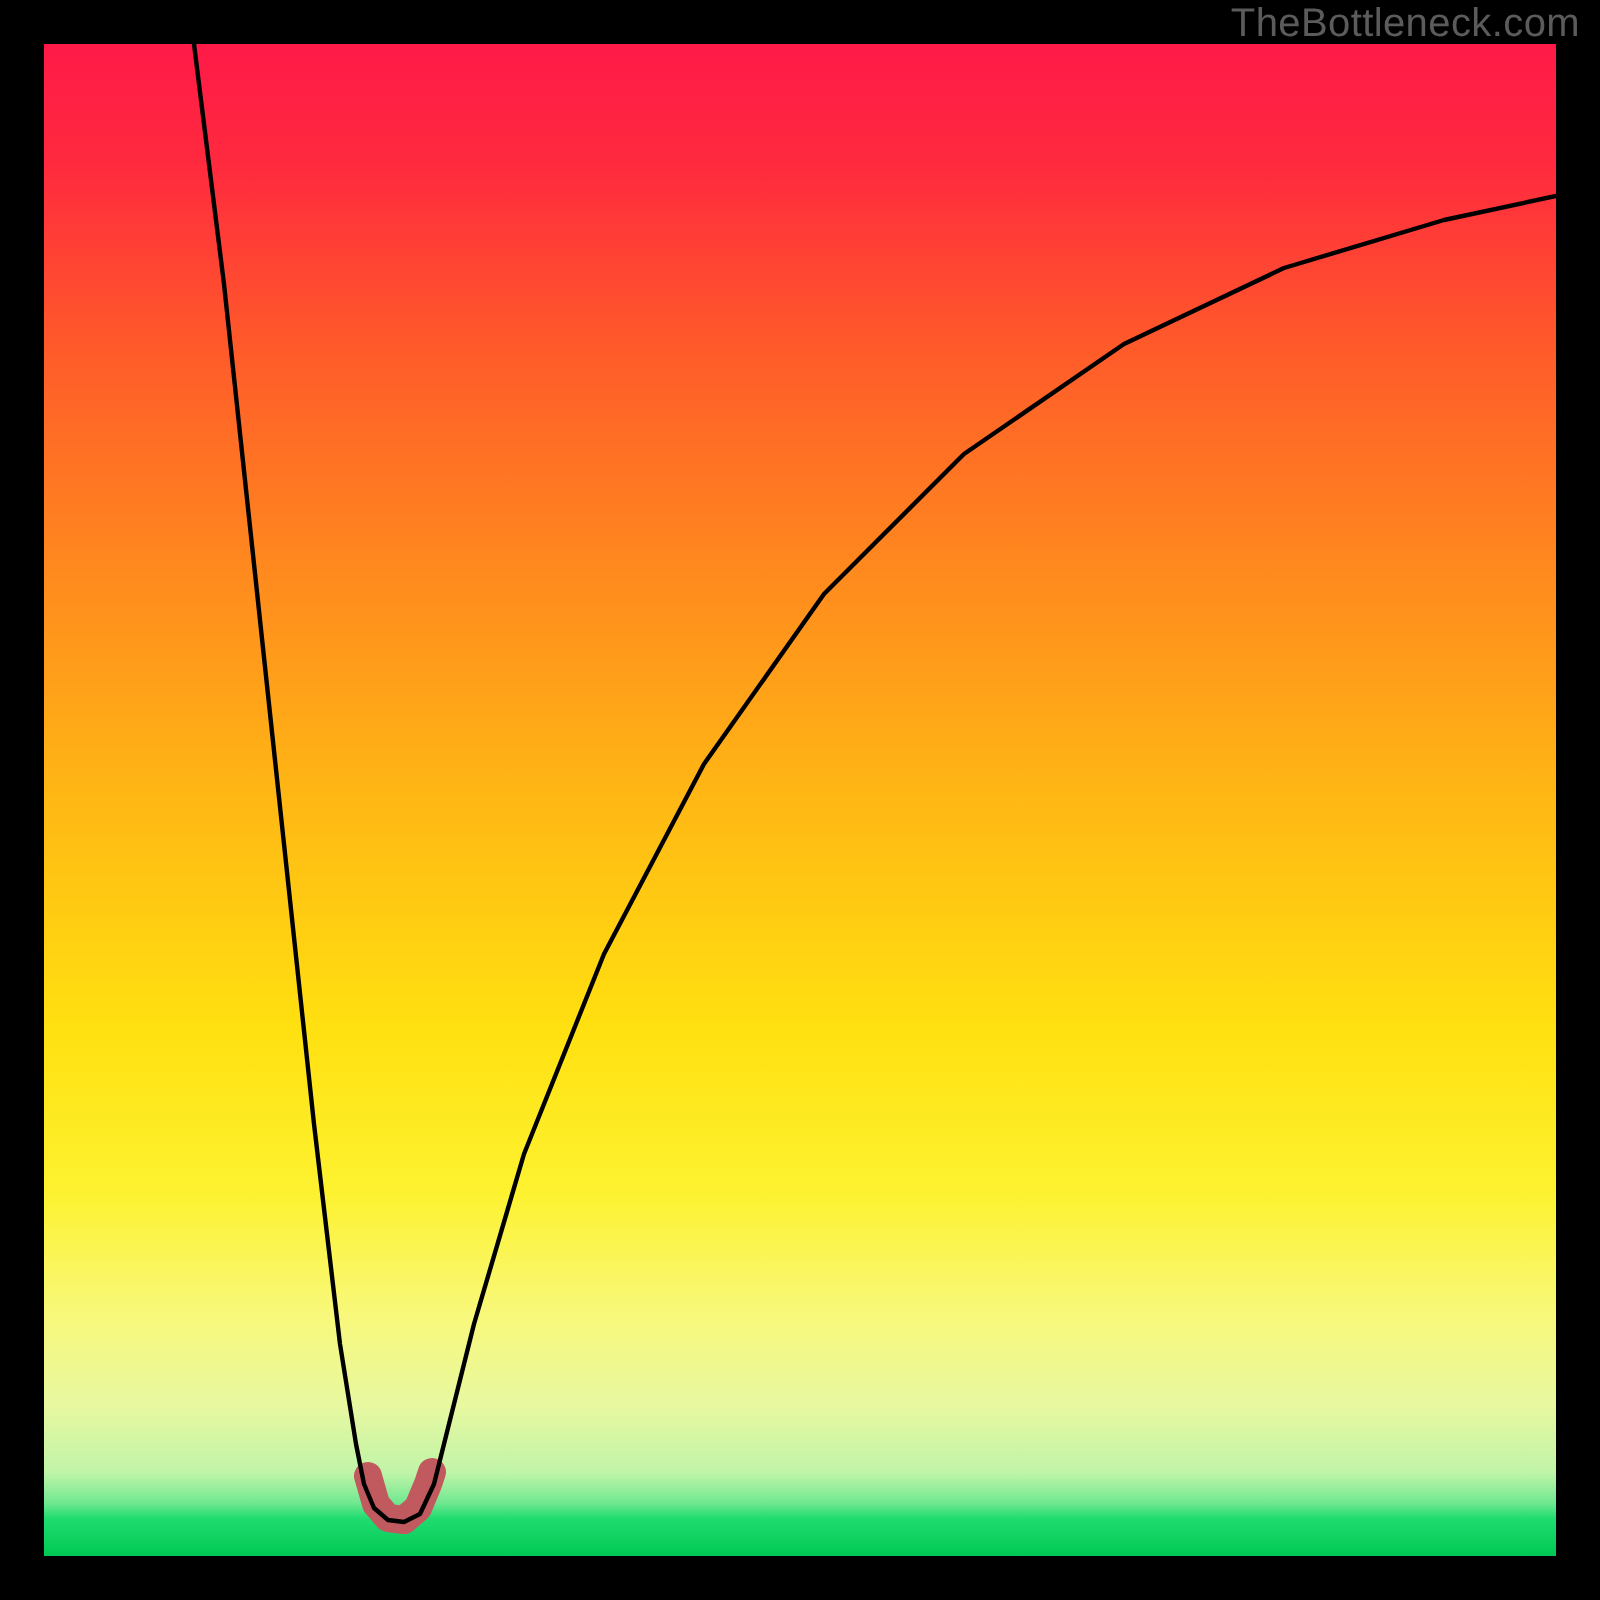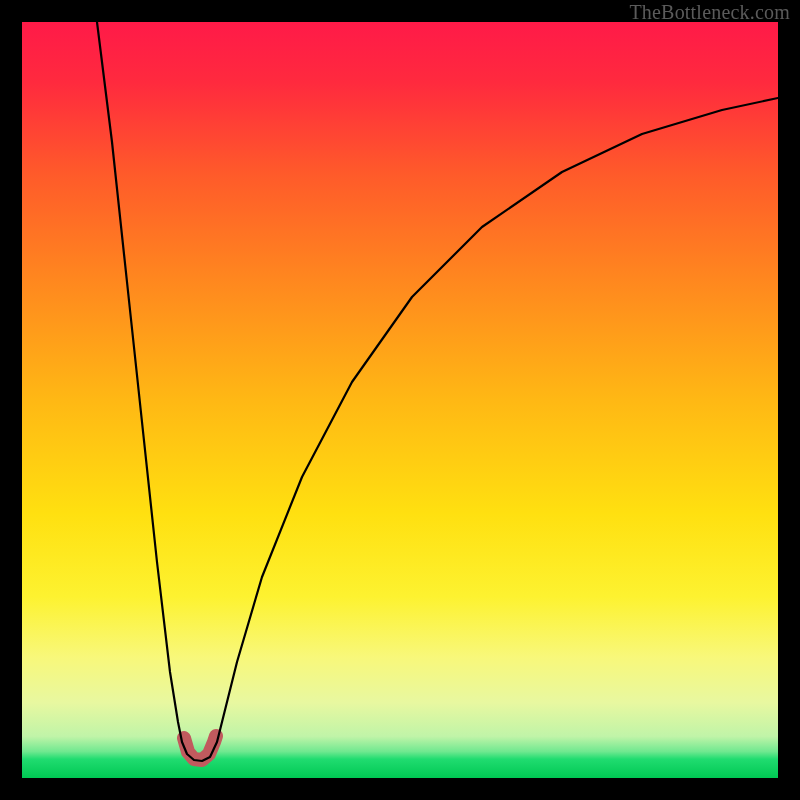--- a/index.html
+++ b/index.html
@@ -22,21 +22,21 @@
     position: absolute;
     left: 22px;
     top: 22px;
     width: 756px;
     height: 756px;
   }
   .watermark {
     position: absolute;
     top: 1px;
     right: 10px;
-    font-family: Liberation Serif, serif;
+    font-family: Liberation Sans, sans-serif;
     font-size: 20px;
     color: #5b5b5b;
     letter-spacing: 0.2px;
     margin-left: 37px;
   }
 </style>
 </head>
 <body>
 
 <div class="frame">

